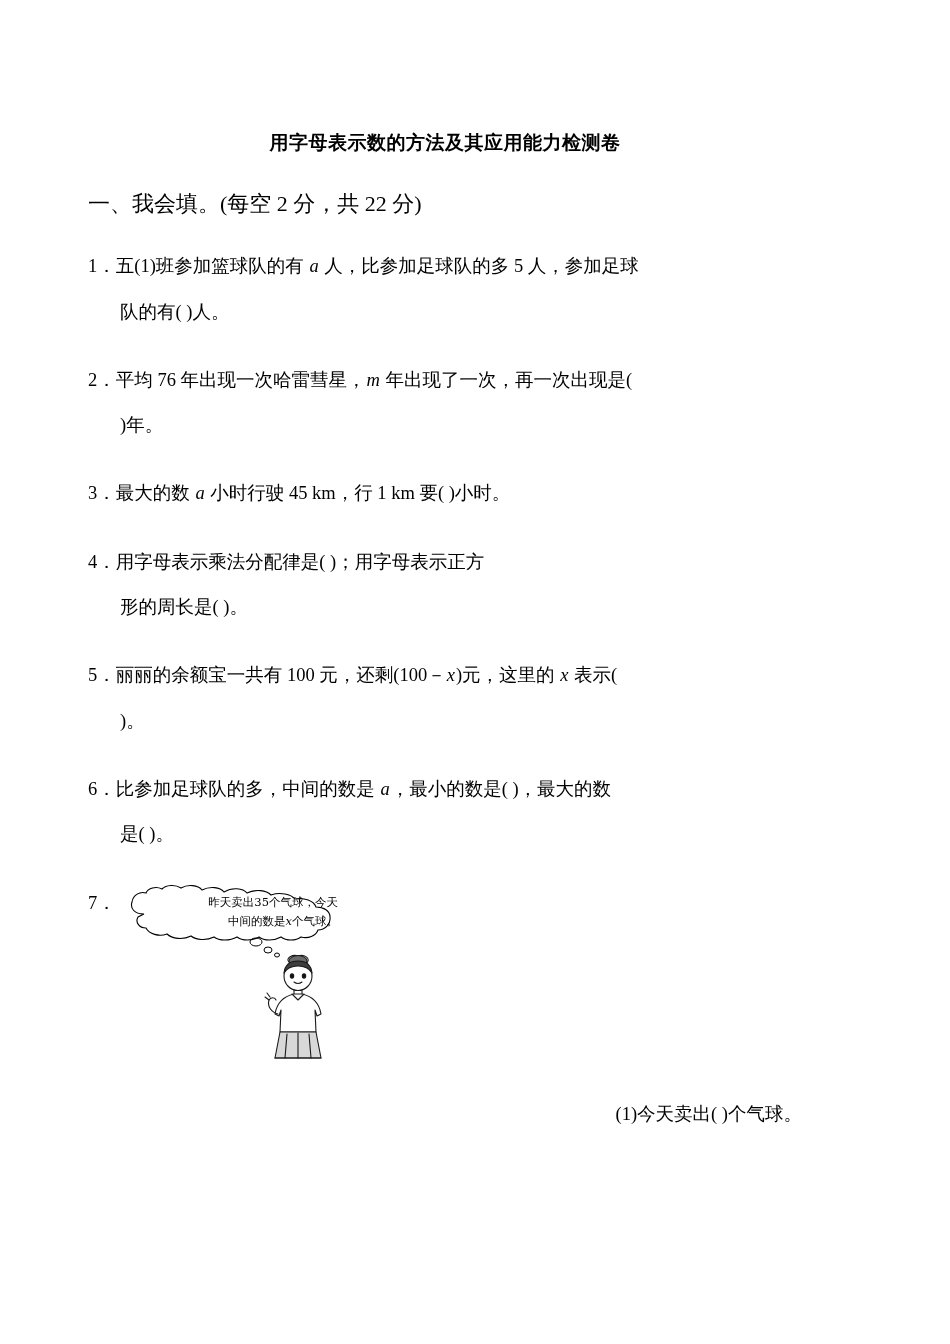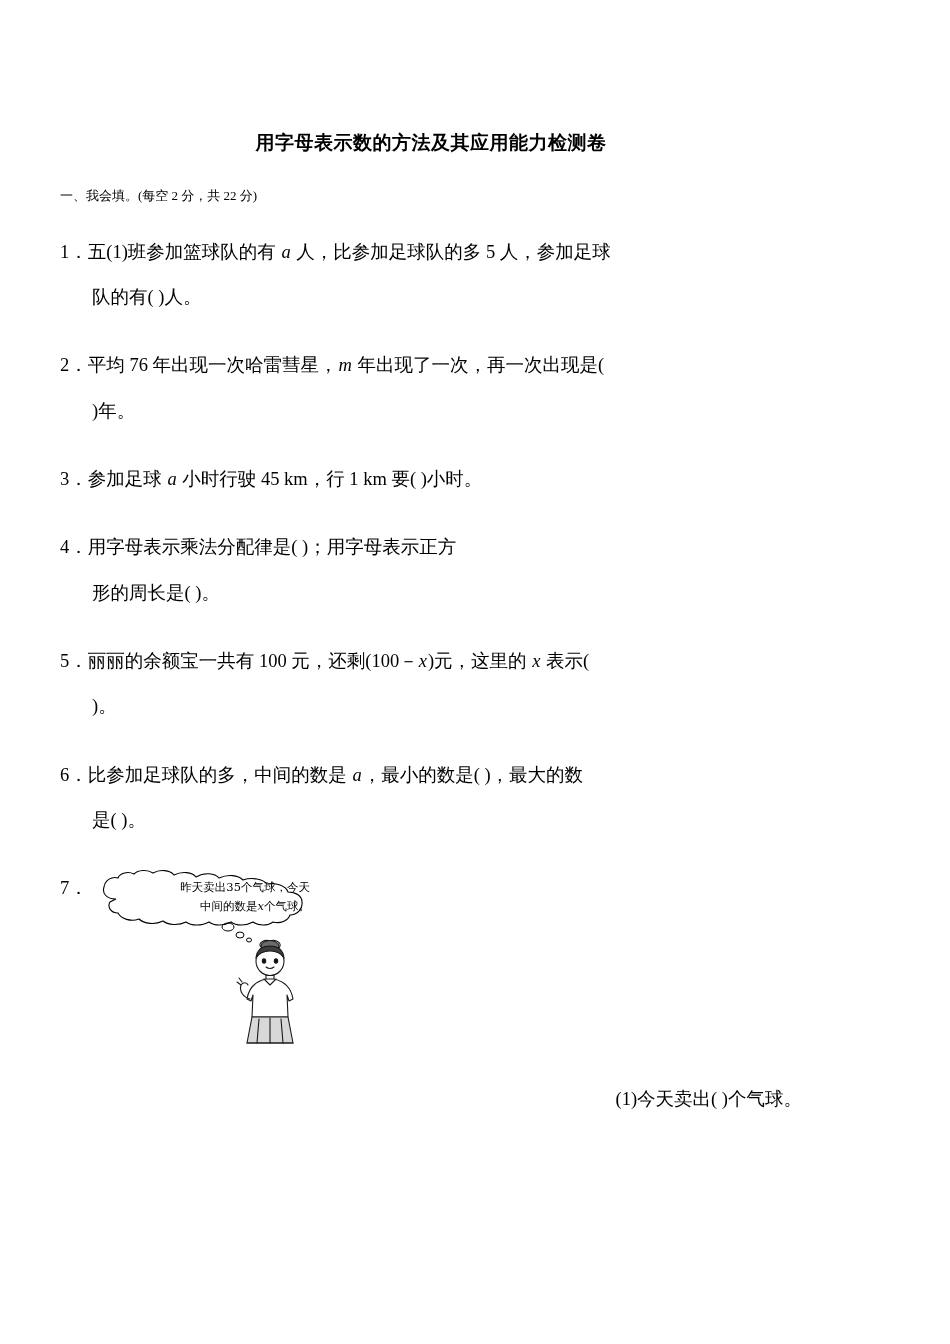--- a/index.html
+++ b/index.html
@@ -14,33 +14,33 @@
     font-family: "Liberation Serif", "DejaVu Serif", serif;
     color: #000000;
     overflow: hidden;
   }
   .page {
     position: absolute;
     left: 0; top: 0;
     width: 950px;
     height: 1156px;
     box-sizing: border-box;
-    padding: 0 148px 0 60px;
+    padding: 0 148px 0 88px;
   }
   .title {
     margin-top: 130px;
     text-align: center;
     font-family: "DejaVu Serif", "Liberation Serif", serif;
     font-weight: bold;
     font-size: 19px;
     letter-spacing: 0.5px;
   }
   .section-head {
     margin-top: 30px;
-    font-size: 13px;
+    font-size: 22px;
     line-height: 1.6;
   }
   .q {
     margin-top: 23px;
     font-size: 18.5px;
     line-height: 2.45;
     text-align: justify;
   }
   .q .num {
     letter-spacing: 0px;
@@ -110,21 +110,21 @@
     <span class="num">1．</span><span>五(1)班参加篮球队的有 </span><i class="v">a</i><span> 人，比参加足球队的多 5 人，参加足球</span>
     <span class="indent">队的有(            )人。</span>
   </div>
 
   <div class="q">
     <span class="num">2．</span><span>平均 76 年出现一次哈雷彗星，</span><i class="v">m</i><span> 年出现了一次，再一次出现是(</span>
     <span class="indent">)年。</span>
   </div>
 
   <div class="q">
-    <span class="num">3．</span><span>参加足球 </span><i class="v">a</i><span> 小时行驶 45 km，行 1 km 要(            )小时。</span>
+    <span class="num">3．</span><span>最大的数 </span><i class="v">a</i><span> 小时行驶 45 km，行 1 km 要(            )小时。</span>
   </div>
 
   <div class="q">
     <span class="num">4．</span><span>用字母表示乘法分配律是(                        )；用字母表示正方</span>
     <span class="indent">形的周长是(                )。</span>
   </div>
 
   <div class="q">
     <span class="num">5．</span><span>丽丽的余额宝一共有 100 元，还剩(100－</span><i class="v">x</i><span>)元，这里的 </span><i class="v">x</i><span> 表示(</span>
     <span class="indent">)。</span>

